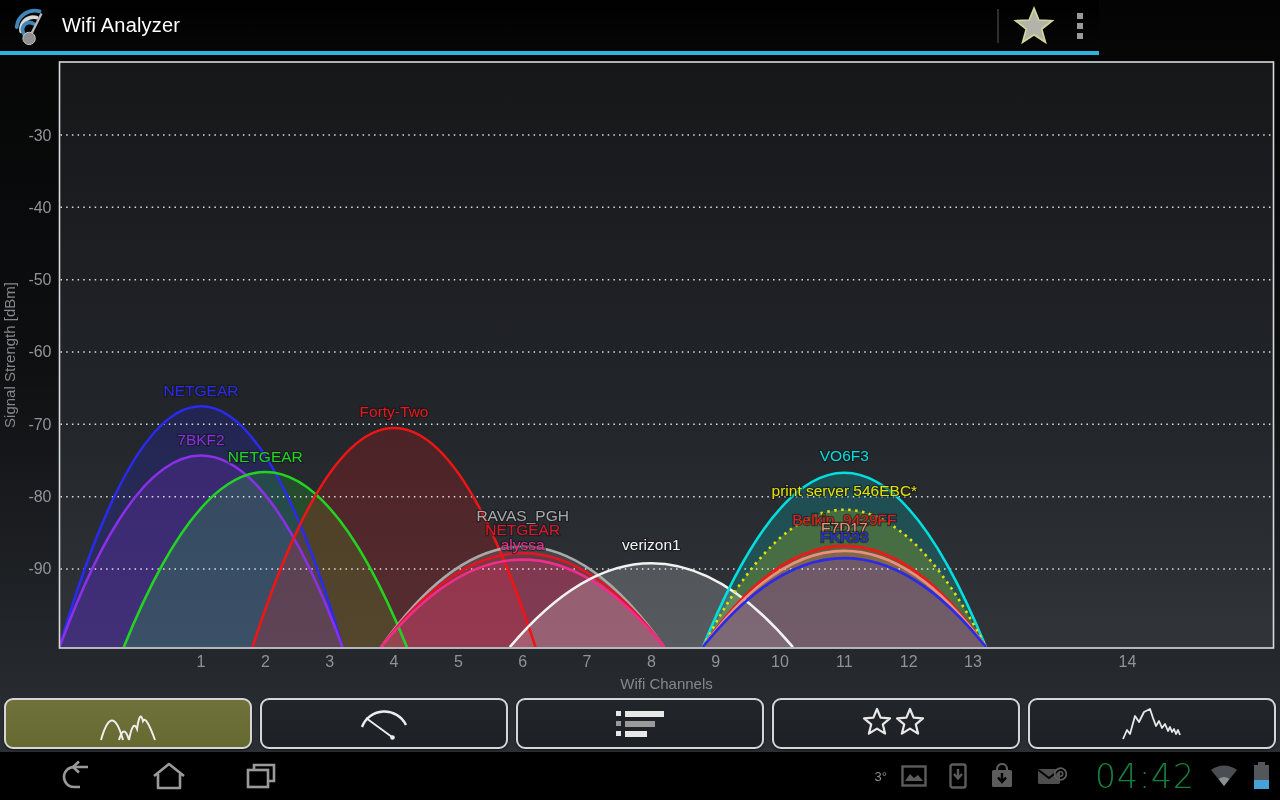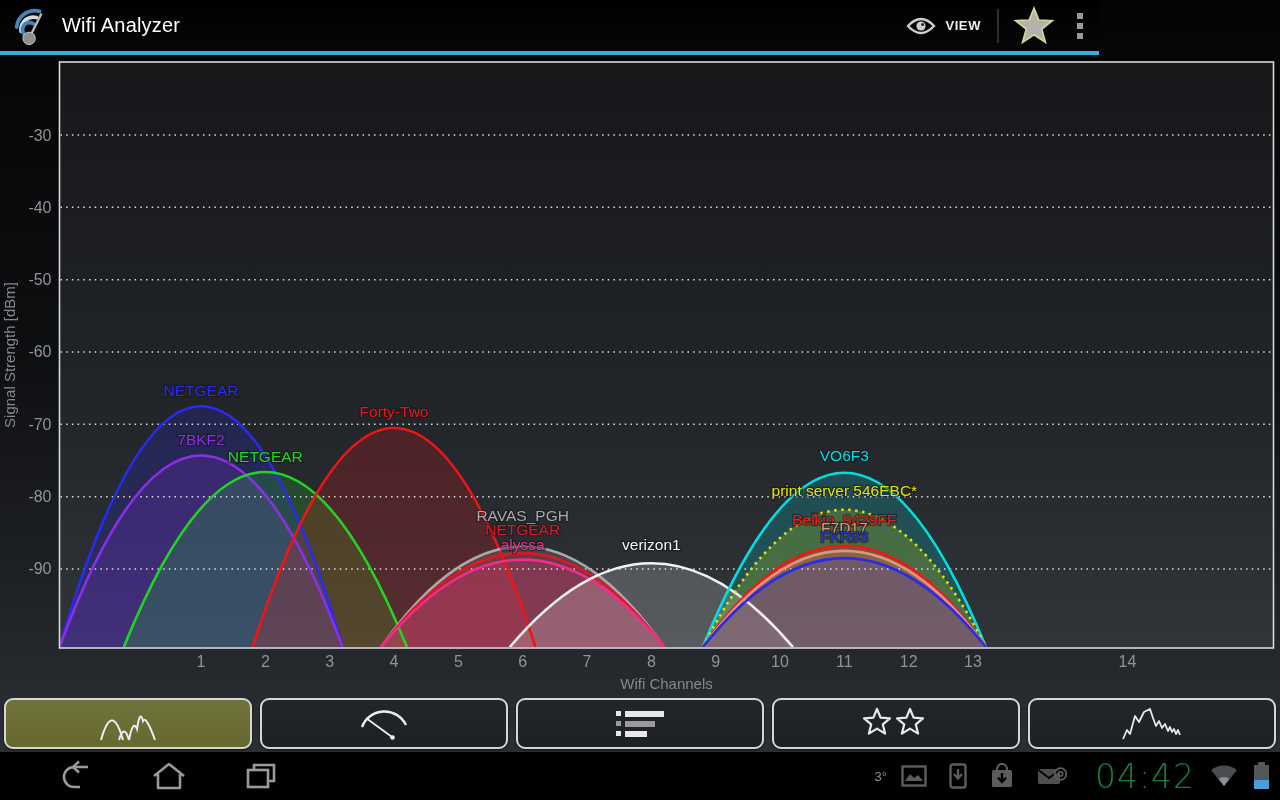--- a/index.html
+++ b/index.html
@@ -60,28 +60,20 @@
       <path d="M7 21 A19 19 0 0 1 33 8" fill="none" stroke="#3f87b8" stroke-width="4" stroke-linecap="round"></path>
       <path d="M11 26 A13 13 0 0 1 29 14" fill="none" stroke="#d9d9d9" stroke-width="4" stroke-linecap="round"></path>
       <path d="M15 31 A7 7 0 0 1 25 20" fill="none" stroke="#3f87b8" stroke-width="4" stroke-linecap="round"></path>
     </g>
     <line x1="33" y1="9" x2="21" y2="33" stroke="#b9b9b9" stroke-width="2.5"></line>
     <circle cx="20" cy="35" r="6.5" fill="#8f8f8f" stroke="#c9c9c9" stroke-width="1"></circle>
   </svg>
   <div class="app-title">Wifi Analyzer</div>
   <div class="ab-spacer"></div>
 
-  <div class="ab-action">
-    <svg width="30" height="20" viewBox="0 0 30 20">
-      <path d="M2 10 Q15 -4 28 10 Q15 24 2 10 Z" fill="none" stroke="#cfcfcf" stroke-width="2.4"></path>
-      <circle cx="15" cy="10" r="4.6" fill="#cfcfcf"></circle>
-      <circle cx="16.6" cy="8.4" r="1.5" fill="#222"></circle>
-    </svg>
-    <span>VIEW</span>
-  </div>
   <div class="ab-sep"></div>
   <div class="ab-sep"></div>
   <div class="star-btn">
     <svg width="42" height="42" viewBox="0 0 40 40">
       <path d="M20 3 L24.6 14.3 L37.5 14.9 L27.4 23 L30.9 35.5 L20 28.3 L9.1 35.5 L12.6 23 L2.5 14.9 L15.4 14.3 Z" fill="#b3b3ab" stroke="#d3d79a" stroke-width="1.6"></path>
     </svg>
   </div>
   <div class="overflow-btn">
     <i></i>
       <i></i>

